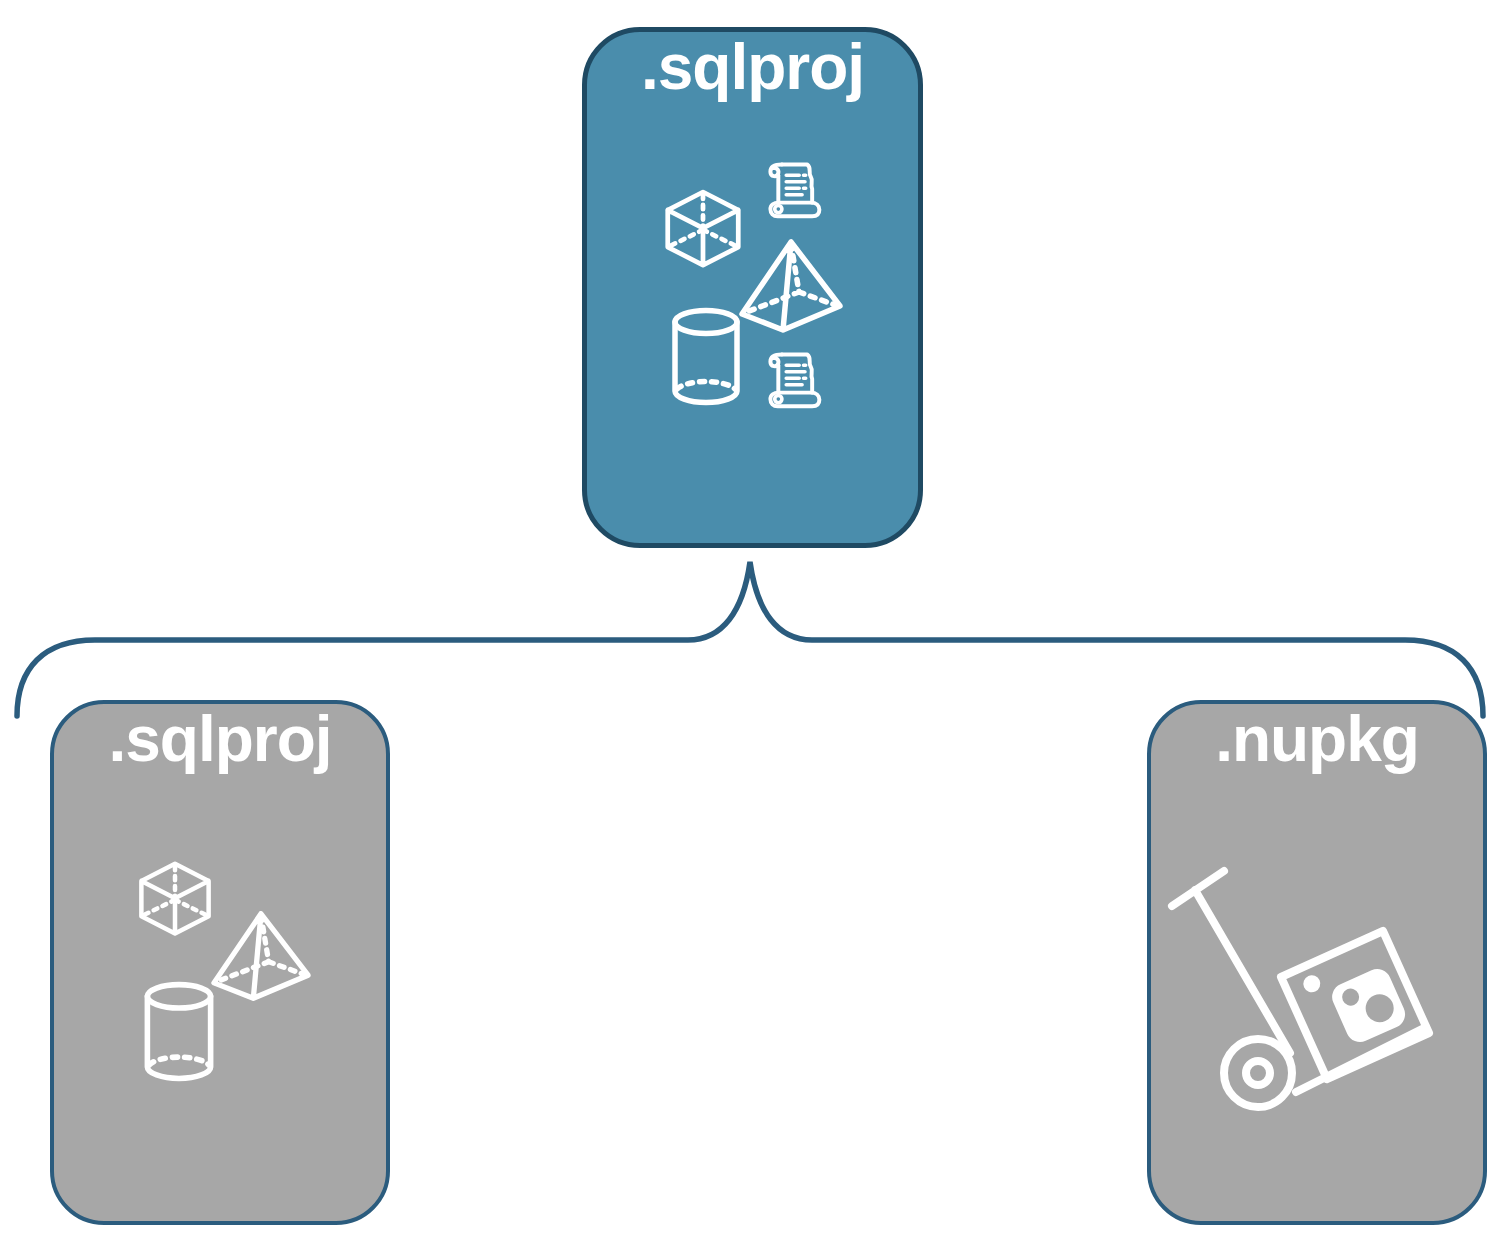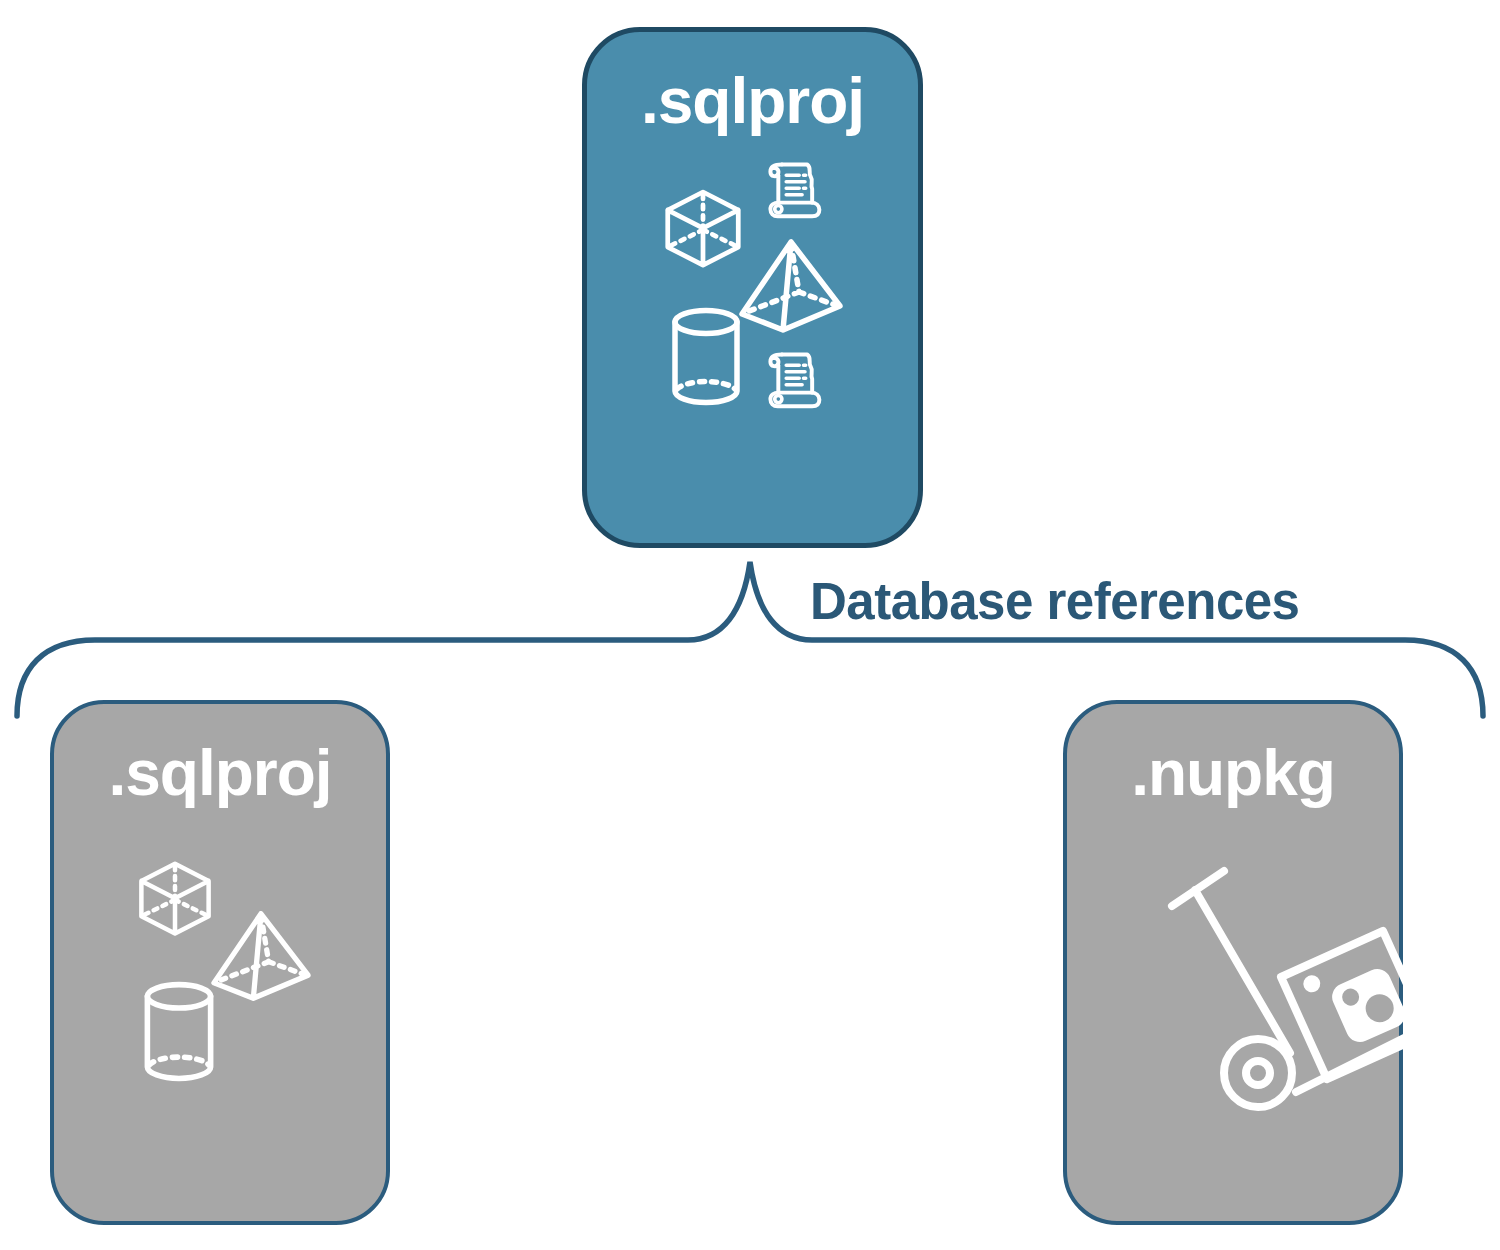--- a/index.html
+++ b/index.html
@@ -4,21 +4,21 @@
 <style>
   html,body{margin:0;padding:0;background:#fff;}
   #canvas{position:relative;width:1500px;height:1250px;background:#fff;overflow:hidden;
           font-family:"Liberation Sans",sans-serif;}
   .node{position:absolute;box-sizing:border-box;text-align:center;}
   .node-root{left:582px;top:27px;width:341px;height:521px;border-radius:58px;
              background:var(--root-fill,#4A8DAC);border:5px solid var(--root-border,#1F4A63);}
   .node-child{width:340px;height:525px;top:700px;border-radius:54px;
               background:var(--child-fill,#A7A7A7);border:4px solid var(--child-border,#2B5C7E);}
   .node-title{color:var(--icon,#FFFFFF);font-weight:bold;font-size:64px;letter-spacing:-1px;
-              margin-top:34px;line-height:1.1;}
+              line-height:1.1;}
   .connector-label{position:absolute;left:810px;top:572px;font-size:51px;font-weight:bold;
                    letter-spacing:-0.5px;color:var(--label-text,#2B5877);white-space:nowrap;}
   svg{position:absolute;overflow:visible;}
   .wire{fill:none;stroke:var(--icon,#FFFFFF);stroke-width:5.5;stroke-linecap:round;stroke-linejoin:round;}
   .dash{stroke-dasharray:5 7;}
   .thin{stroke-width:5;}
   .pkg{fill:none;stroke:var(--icon,#FFFFFF);stroke-width:7;stroke-linecap:round;stroke-linejoin:round;}
   .truck{fill:none;stroke:var(--icon,#FFFFFF);stroke-width:8;stroke-linecap:round;stroke-linejoin:round;}
   .brace{fill:none;stroke:var(--line,#2B5C7E);stroke-width:5.5;stroke-linecap:round;}
 </style>
@@ -60,39 +60,38 @@
     <use href="#icon-scroll" x="120" y="8" width="72" height="72"></use>
     <use href="#icon-cube" x="24" y="36" width="86" height="86"></use>
     <use href="#icon-pyramid" x="100" y="86" width="110" height="100"></use>
     <use href="#icon-cylinder" x="32" y="156" width="76" height="100"></use>
     <use href="#icon-scroll" x="120" y="198" width="72" height="72"></use>
   </svg>
 
   <svg style="left:0;top:545px;" width="1500" height="190" viewBox="0 545 1500 190">
     <path class="brace" d="M17 716 C17 668 44 640 95 640 L688 640 C722 640 743 612 750 562 C757 612 778 640 812 640 L1405 640 C1456 640 1483 668 1483 716"></path>
   </svg>
-  <div class="connector-label">Database references</div>
 
   <div class="node node-child" style="left:50px;">
     <div class="node-title">.sqlproj</div>
   </div>
   <svg style="left:118px;top:852px;" width="212" height="240" viewBox="0 0 212 240">
     <use href="#icon-cube" x="16" y="6" width="82" height="82"></use>
     <use href="#icon-pyramid" x="90" y="56" width="106" height="96"></use>
     <use href="#icon-cylinder" x="22" y="128" width="78" height="102"></use>
   </svg>
 
   <svg style="left:628px;top:878px;" width="240" height="230" viewBox="0 0 240 230">
     <path class="pkg" d="M120 10 L232 68 L120 126 L8 68 Z"></path>
     <path class="pkg" d="M8 68 V160 L120 220 V126 M232 68 V160 L120 220"></path>
     <path class="pkg" d="M81 30 L190 86 M62 40 L171 96"></path>
     <path class="pkg" d="M146 118 L172 105 V127 L146 140 Z"></path>
   </svg>
 
-  <div class="node node-child" style="left:1063px;">
+  <div class="node node-child" style="left:1147px;">
     <div class="node-title">.nupkg</div>
   </div>
   <svg style="left:1170px;top:848px;" width="290" height="270" viewBox="0 0 290 270">
     <path class="truck" d="M2 58 L54 23 M25 42 L120 205 M126 244 L256 179"></path>
     <circle class="truck" cx="88" cy="225" r="34"></circle>
     <circle class="truck" cx="88" cy="225" r="12"></circle>
     <path class="truck" d="M111 129 L213 83 L259 185 L157 231 Z"></path>
     <g transform="translate(192,155) rotate(-24)">
       <rect x="-26" y="-26" width="62" height="62" rx="14" style="fill:var(--icon,#FFFFFF)"></rect>
       <circle cx="14" cy="12" r="14" style="fill:var(--child-fill,#A7A7A7)"></circle>

